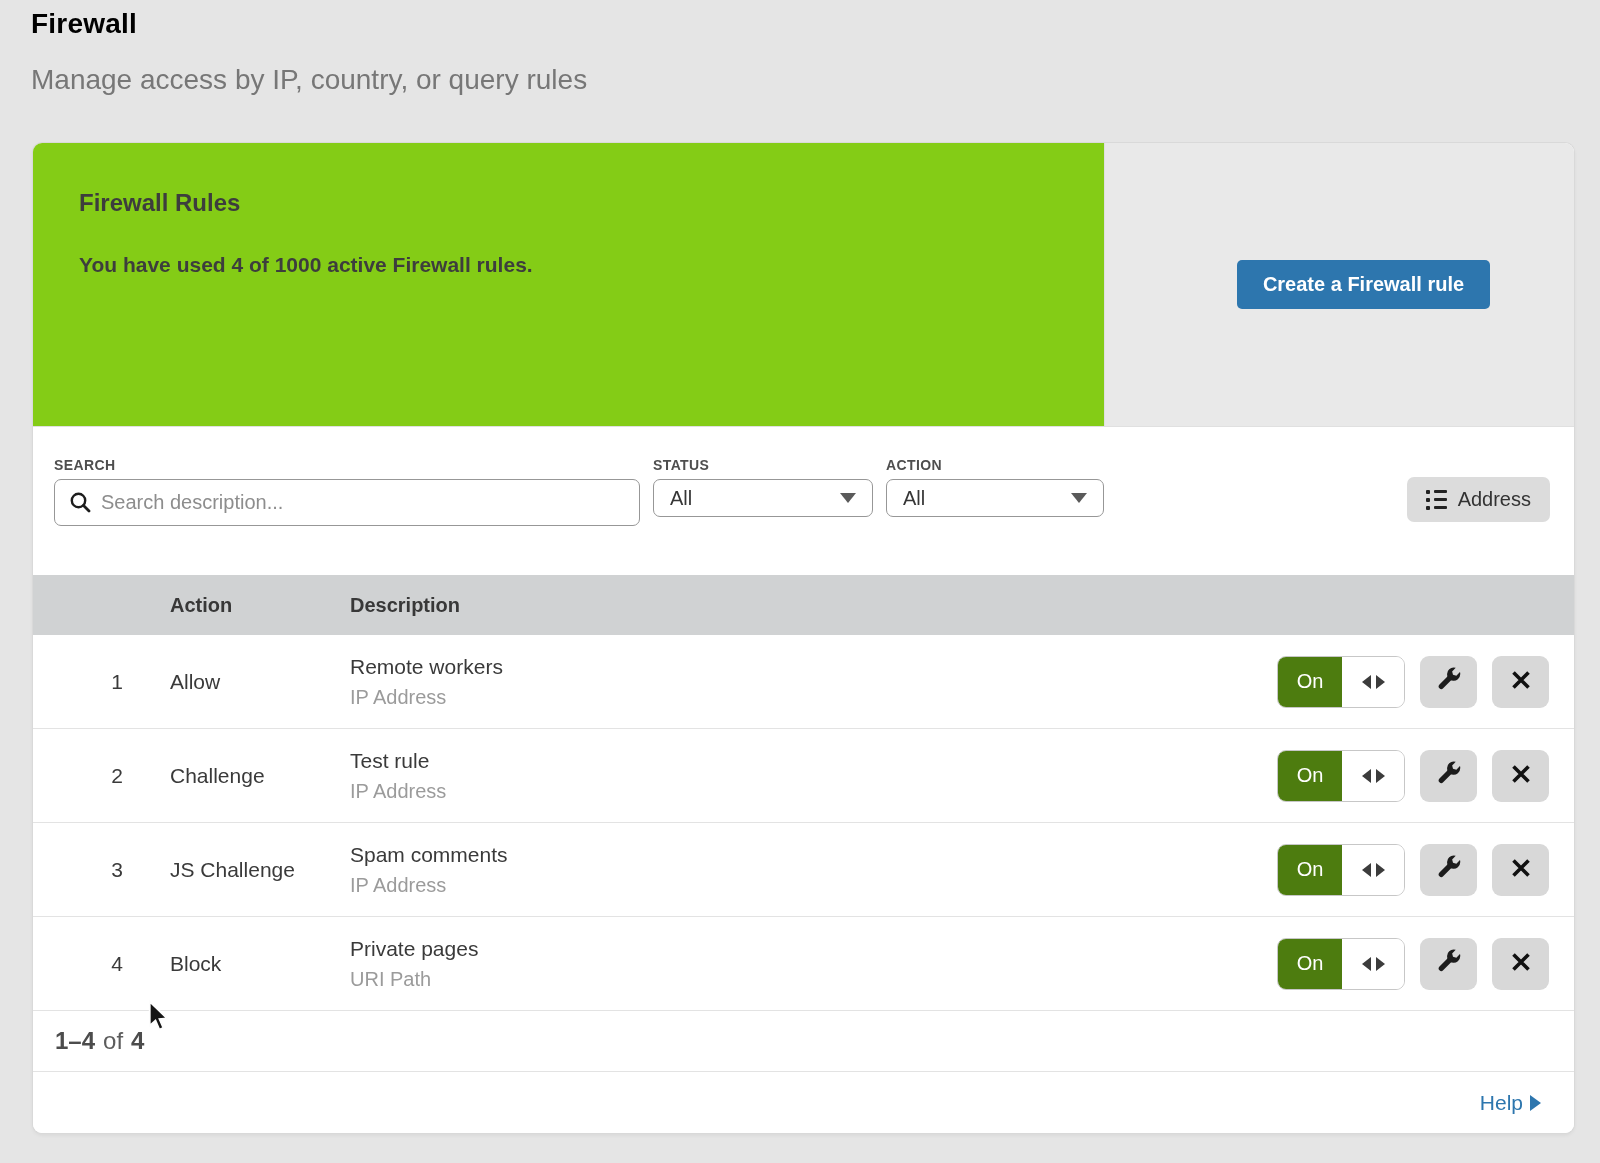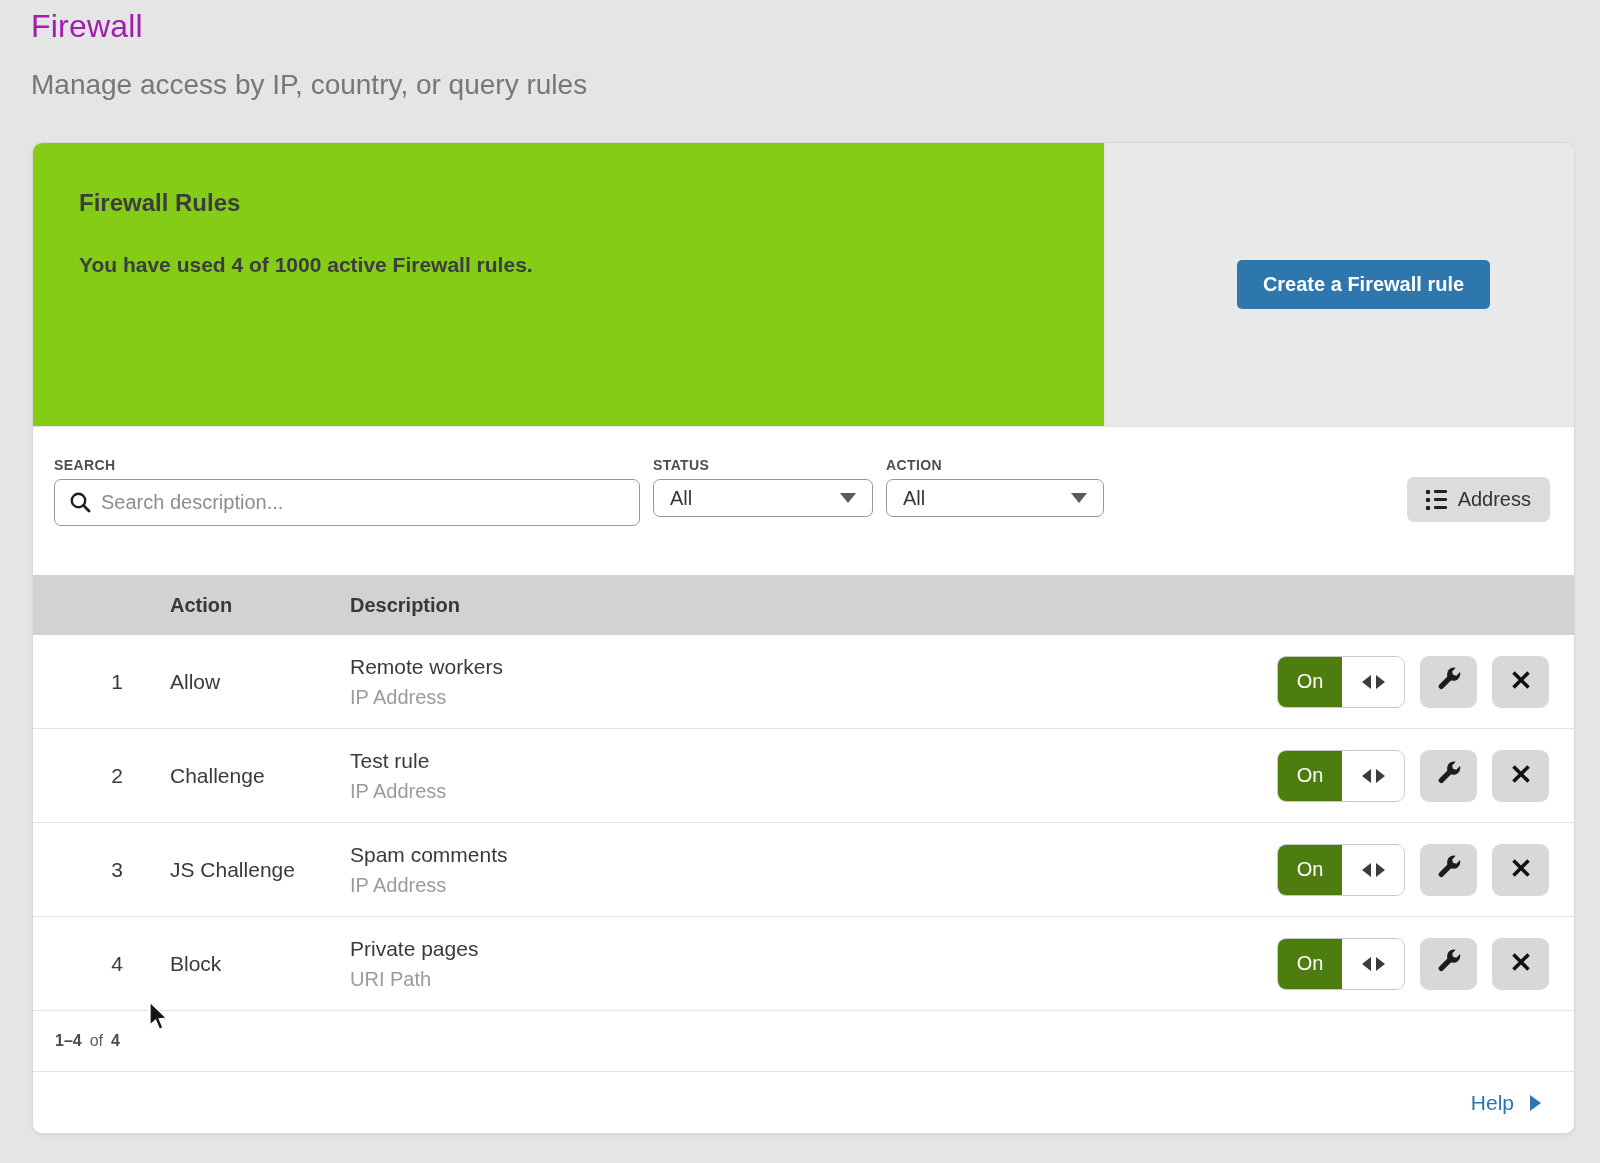--- a/index.html
+++ b/index.html
@@ -6,21 +6,21 @@
   html,body { width:1600px; height:1163px; }
   body {
     background:#e5e5e5;
     font-family:"Liberation Sans", sans-serif;
     position:relative;
     overflow:hidden;
     color:#3a3a3a;
   }
   
   .page-header { position:absolute; left:31px; top:8px; }
-  .page-title { font-size:32px; font-weight:400; color:#a21caf; letter-spacing:.2px; }
+  .page-title { font-size:28px; font-weight:700; color:#000000; letter-spacing:.2px; }
   .page-subtitle { margin-top:24px; font-size:28px; font-weight:400; color:#777; }
 
   
   .card {
     position:absolute; left:33px; top:143px; width:1541px;
     background:#fff; border-radius:9px;
     box-shadow:0 0 0 1px #d9d9d9, 0 2px 4px rgba(0,0,0,.07);
     overflow:hidden;
   }
 
@@ -121,30 +121,30 @@
     border-bottom:7px solid transparent; border-left:9px solid #3c3c3c;
   }
   .tool-btn {
     width:57px; height:52px; background:#d8d8d8; border:none; border-radius:9px;
     cursor:pointer; display:flex; align-items:center; justify-content:center;
   }
 
   
   .pagination {
     height:60px; display:flex; align-items:center; padding-left:22px;
-    font-size:16px; color:#5c5c5c; background:#fff;
+    font-size:24px; color:#5c5c5c; background:#fff;
   }
   .pg-bold { font-weight:700; color:#4c4c4c; }
   .pg-of { margin:0 8px; font-weight:400; }
   .card-footer {
     height:62px; border-top:1px solid #e3e3e3; background:#fff;
     display:flex; align-items:center; justify-content:flex-end; padding-right:33px;
   }
   .help-link {
-    display:flex; align-items:center; gap:16px; font-size:21px;
+    display:flex; align-items:center; gap:7px; font-size:21px;
     color:#2d76ae; text-decoration:none; cursor:pointer;
   }
   .help-arrow {
     width:0; height:0; border-top:8px solid transparent;
     border-bottom:8px solid transparent; border-left:11px solid #2d76ae;
   }
 
   
   .olist-icon { display:flex; flex-direction:column; gap:4px; }
   .olist-row { display:flex; align-items:center; gap:4px; }

